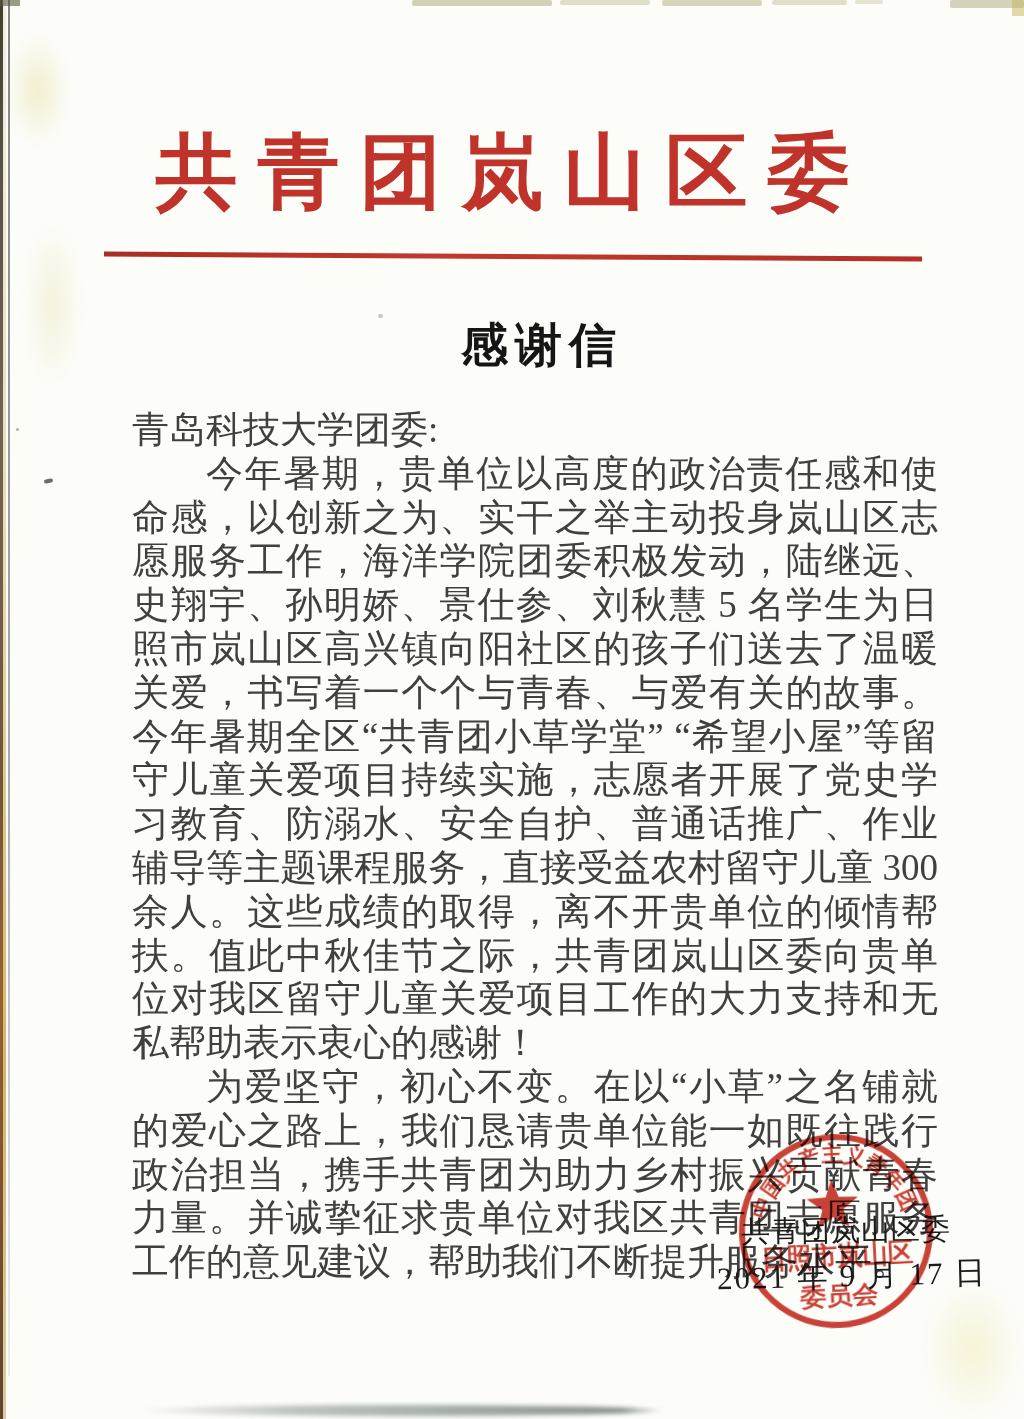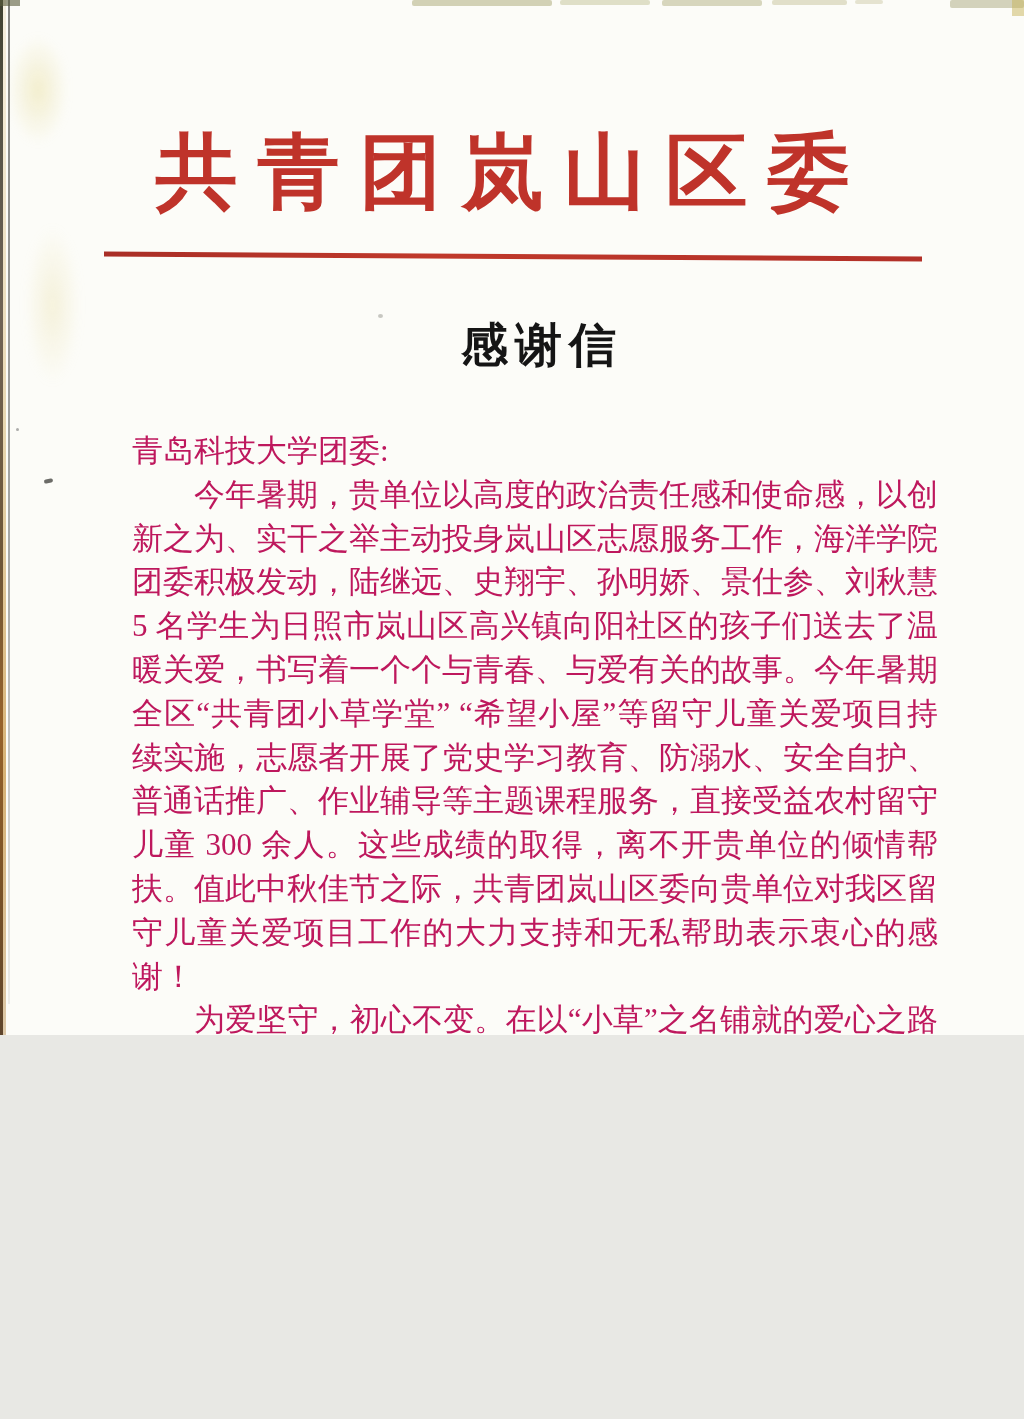--- a/index.html
+++ b/index.html
@@ -1,17 +1,17 @@
 <!DOCTYPE html>
 <html><head>
 <meta charset="utf-8">
 <style>
   html,body { margin:0; padding:0; background:#e8e8e4; }
   .page {
-    position:relative; width:1024px; height:1035px;
+    position:relative; width:1024px; height:1419px;
     background:#fcfcf8; overflow:hidden;
     font-family:"Liberation Serif","DejaVu Serif",serif;
     color:#1f1f1f;
   }
 
   
   .letterhead {
     position:absolute; top:118px; left:105px; width:815px;
     text-align:center; font-size:82px; font-weight:bold;
     color:#bf332a; letter-spacing:20px; white-space:nowrap;
@@ -24,24 +24,23 @@
   }
   .doc-title {
     position:absolute; top:314px; left:30px; width:1024px;
     text-align:center; font-size:47px; font-weight:bold;
     letter-spacing:7px; color:#151515;
   }
 
   
   .body-text {
     position:absolute; top:408px; left:132px; width:806px;
-    font-size:31px; line-height:43.8px;
+    font-size:37px; line-height:43.8px;
     text-align:justify; text-justify:inter-ideograph;
-    color:#be185d;
-    margin-top:21px;
+    color:#404040;
   }
   .body-text p { margin:0; text-indent:2em; }
   .body-text p.salutation { text-indent:0; }
 
   
   .signature {
     position:absolute; top:1211px; left:741px;
     font-size:29px; letter-spacing:1px; color:#1c1c1c;
     transform:rotate(-0.8deg); white-space:nowrap;
   }

